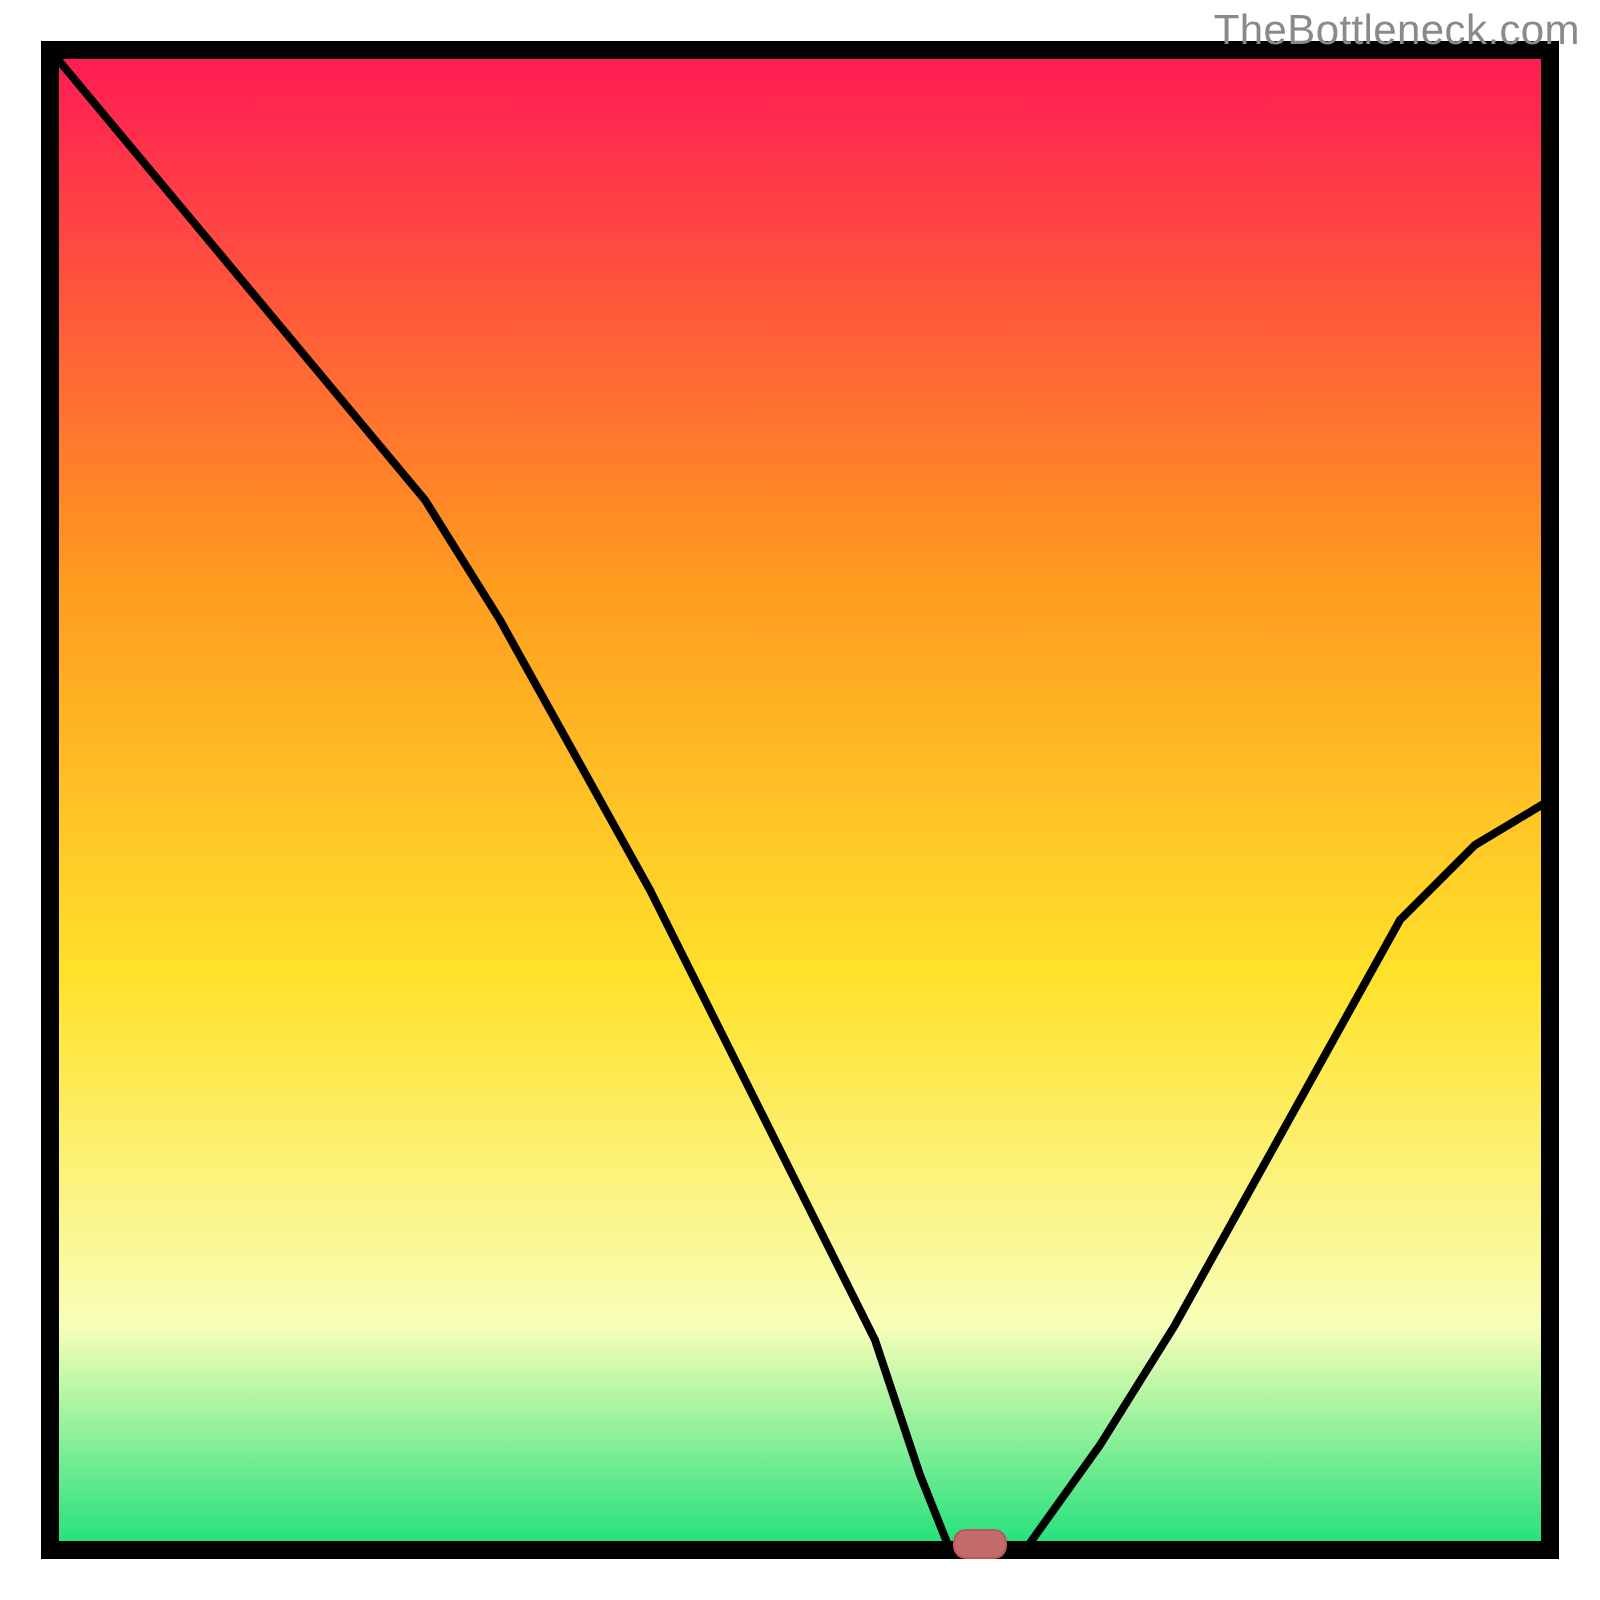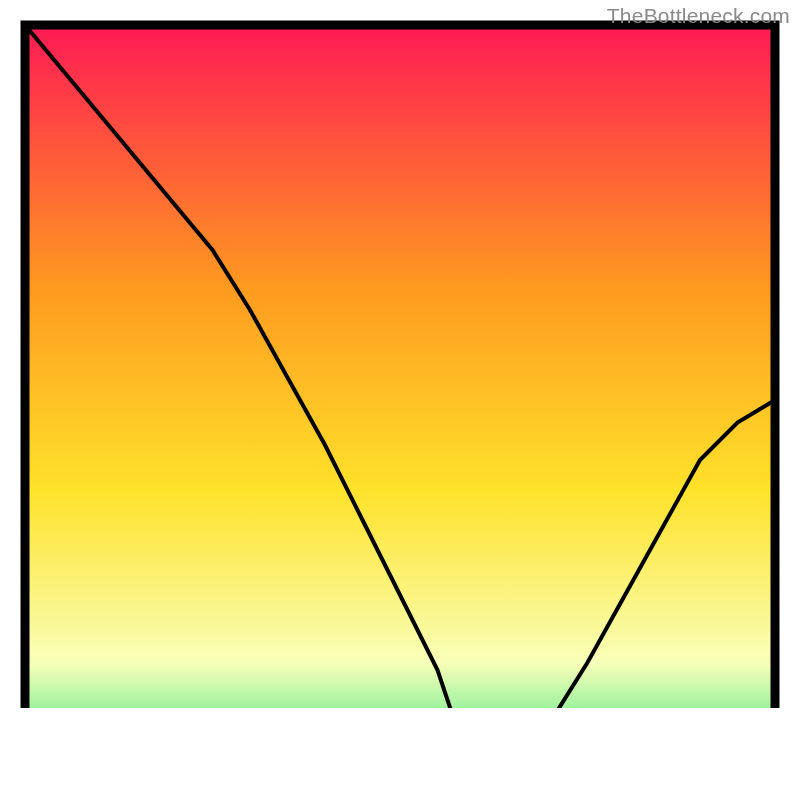--- a/index.html
+++ b/index.html
@@ -3,21 +3,21 @@
 <meta charset="utf-8">
 <style>
   body {
     margin: 0;
     padding: 0;
     background: #fff;
   }
   .chart-container {
     position: relative;
     width: 800px;
-    height: 708px;
+    height: 800px;
   }
   svg {
     display: block;
   }
   .watermark {
     position: absolute;
     top: 4px;
     right: 10px;
     font-family: Arial, Helvetica, sans-serif;
     font-size: 21px;

